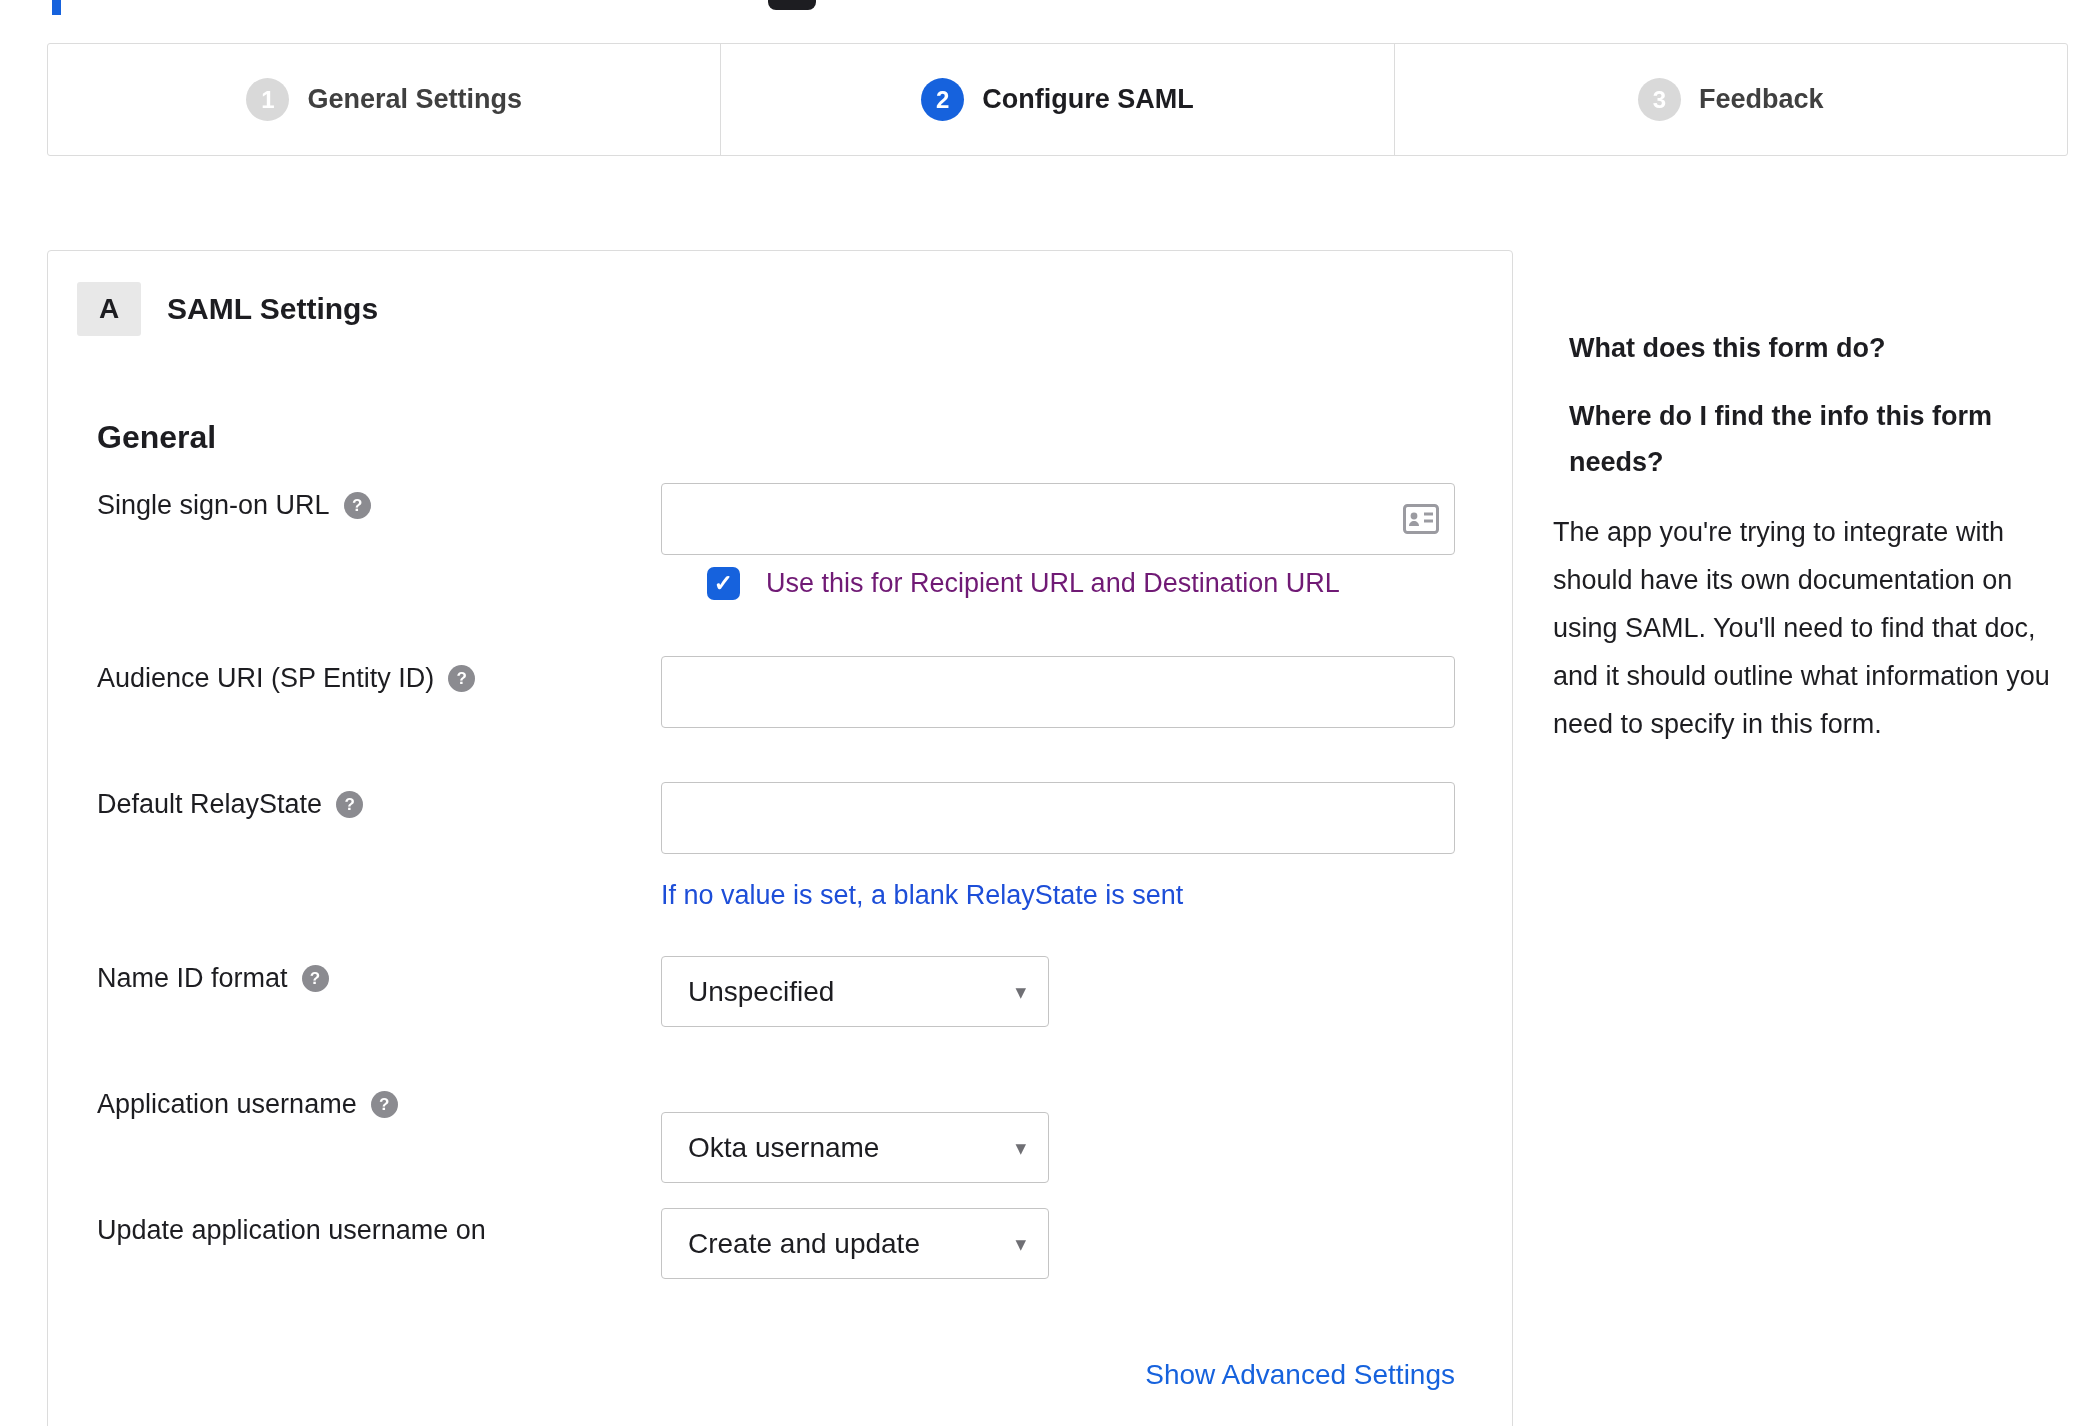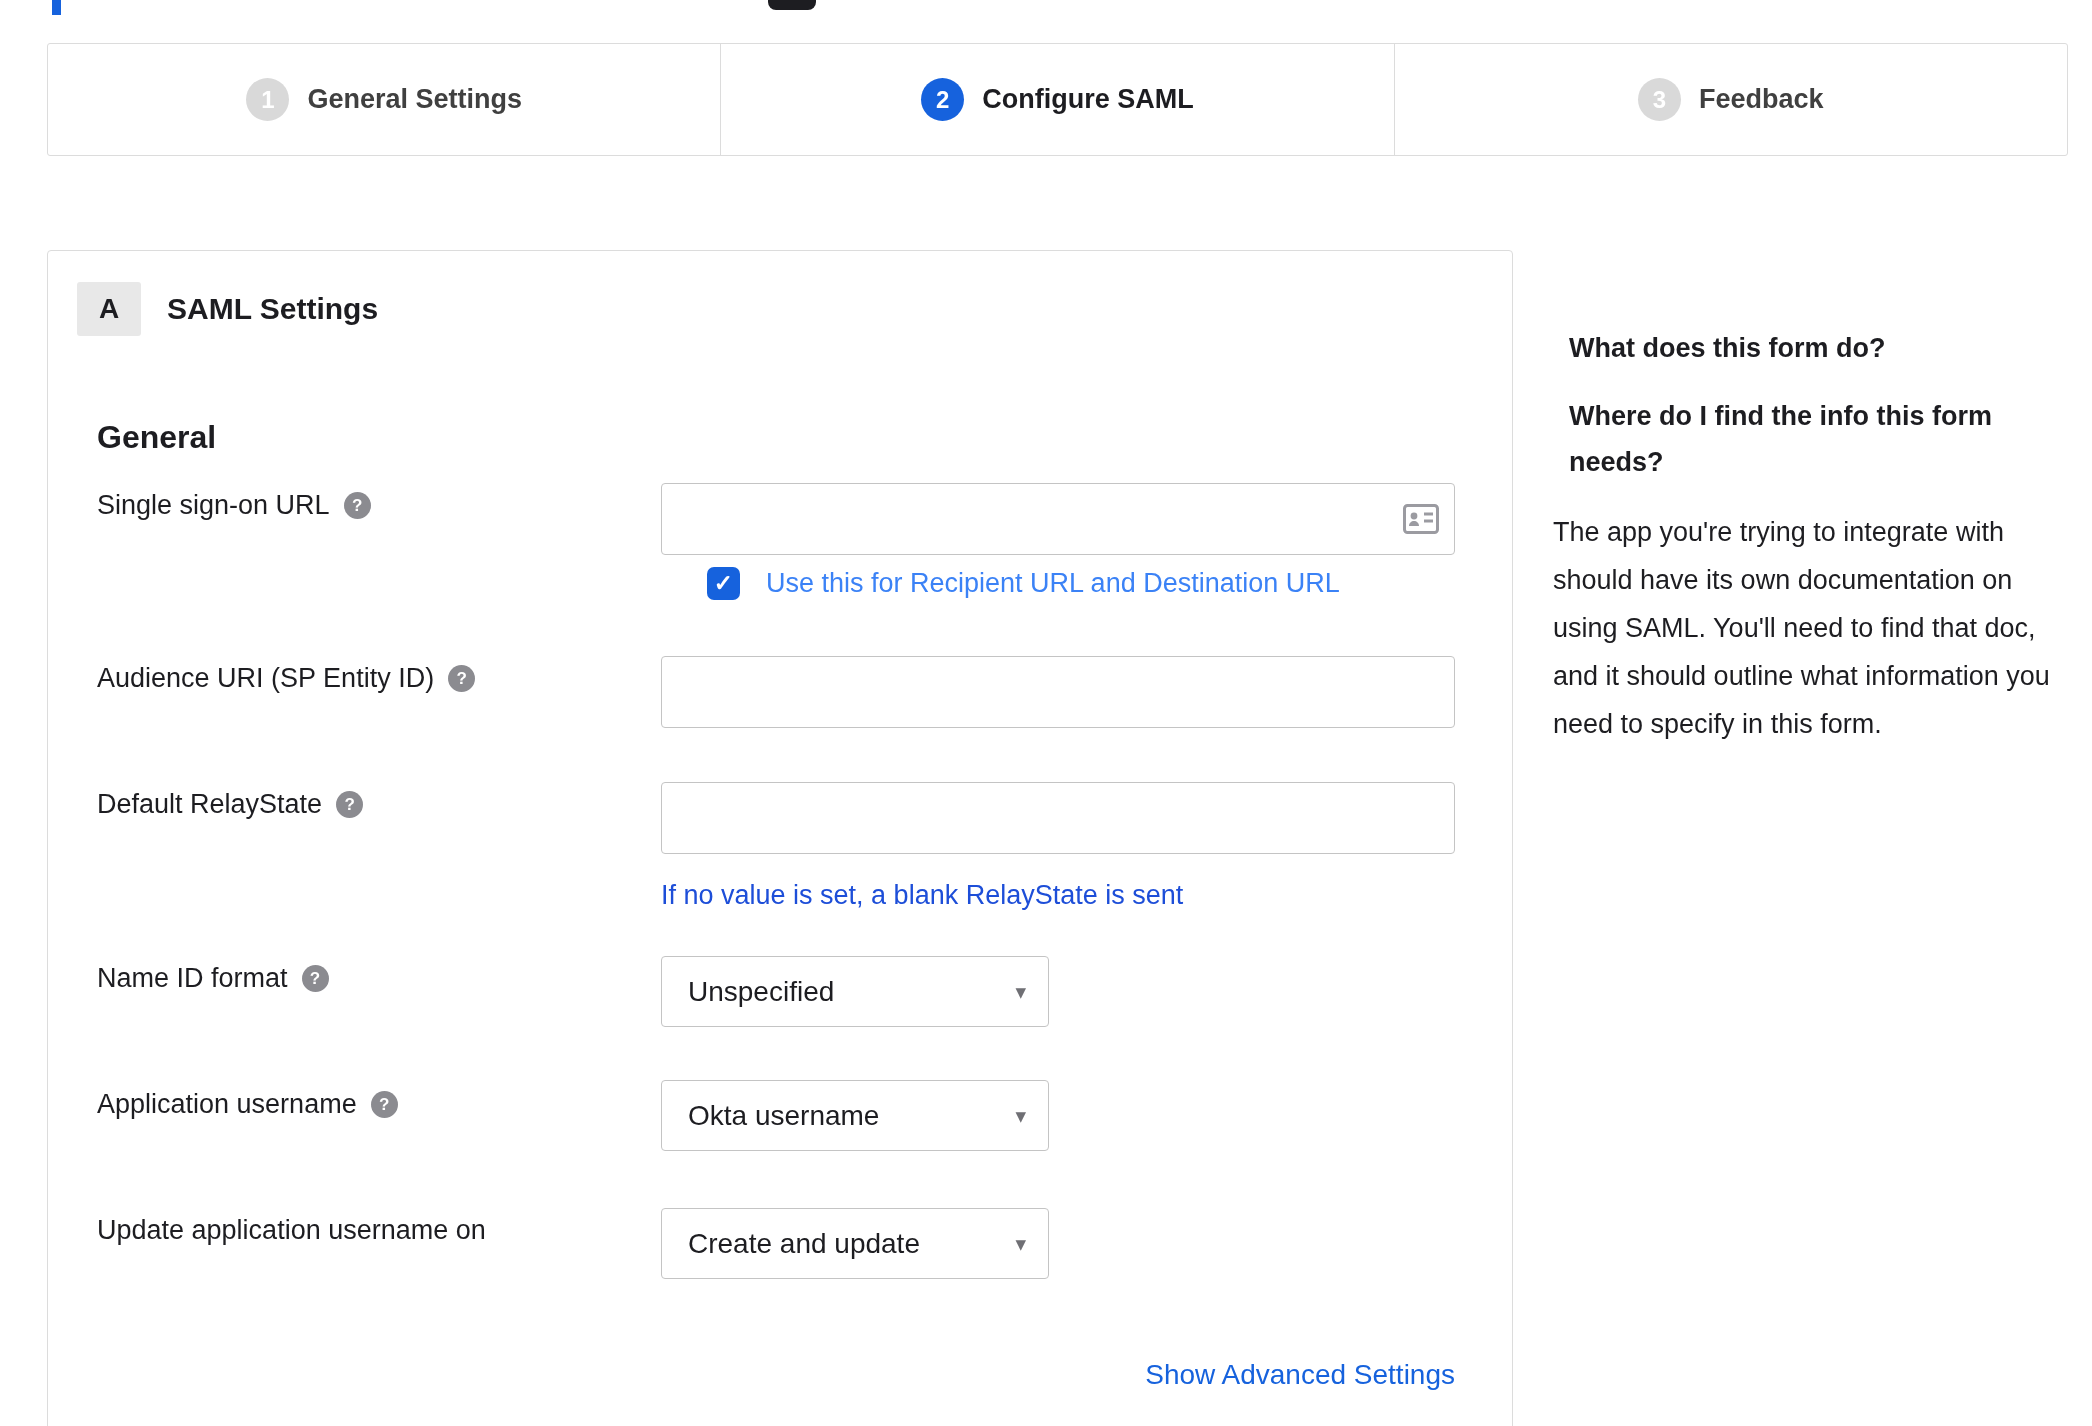--- a/index.html
+++ b/index.html
@@ -89,21 +89,21 @@
   .checkbox-row {
     position:absolute; left:659px; display:flex; align-items:center; gap:26px;
   }
   .checkbox {
     width:33px; height:33px; border-radius:7px;
     background:#1662dd; color:#fff;
     display:flex; align-items:center; justify-content:center;
     font-size:23px; font-weight:700;
     flex:0 0 auto;
   }
-  .checkbox-label { font-size:27px; color:#3b82f6; white-space:nowrap; }
+  .checkbox-label { font-size:27px; color:#701a75; white-space:nowrap; }
 
   .hint-text {
     position:absolute; left:613px;
     font-size:27px; color:#1d4ed8;
     white-space:nowrap;
   }
 
   .select-box {
     position:absolute; left:613px; width:388px; height:71px;
     border:1px solid #c4c4c4; border-radius:4px;
@@ -200,21 +200,21 @@
   </div>
   <div class="select-box" style="top:705px;">
     <span>Unspecified</span>
     <span class="select-caret">▾</span>
   </div>
 
   <div class="field-label" style="top:838px;">
     <span>Application username</span>
     <span class="help-icon">?</span>
   </div>
-  <div class="select-box" style="top:829px;gap:28px;">
+  <div class="select-box" style="top:861px;gap:28px;">
     <span>Okta username</span>
     <span class="select-caret">▾</span>
   </div>
 
   <div class="field-label" style="top:964px;">
     <span>Update application username on</span>
   </div>
   <div class="select-box" style="top:957px;">
     <span>Create and update</span>
     <span class="select-caret">▾</span>

